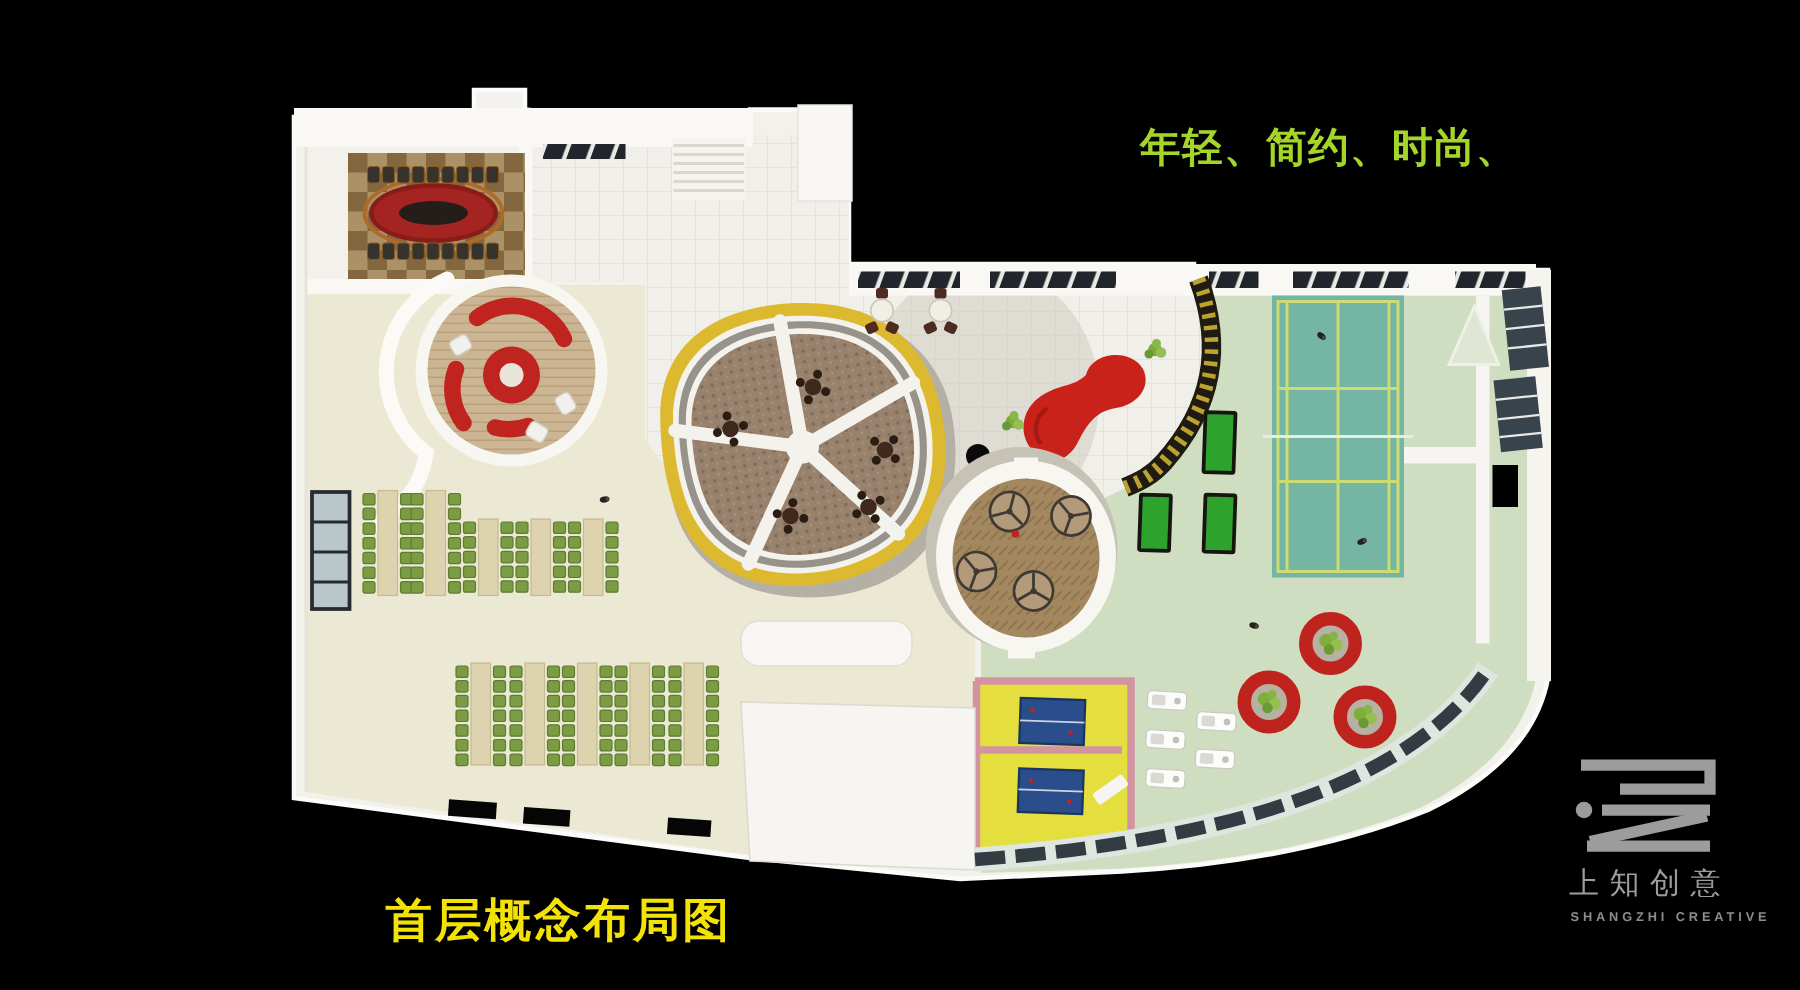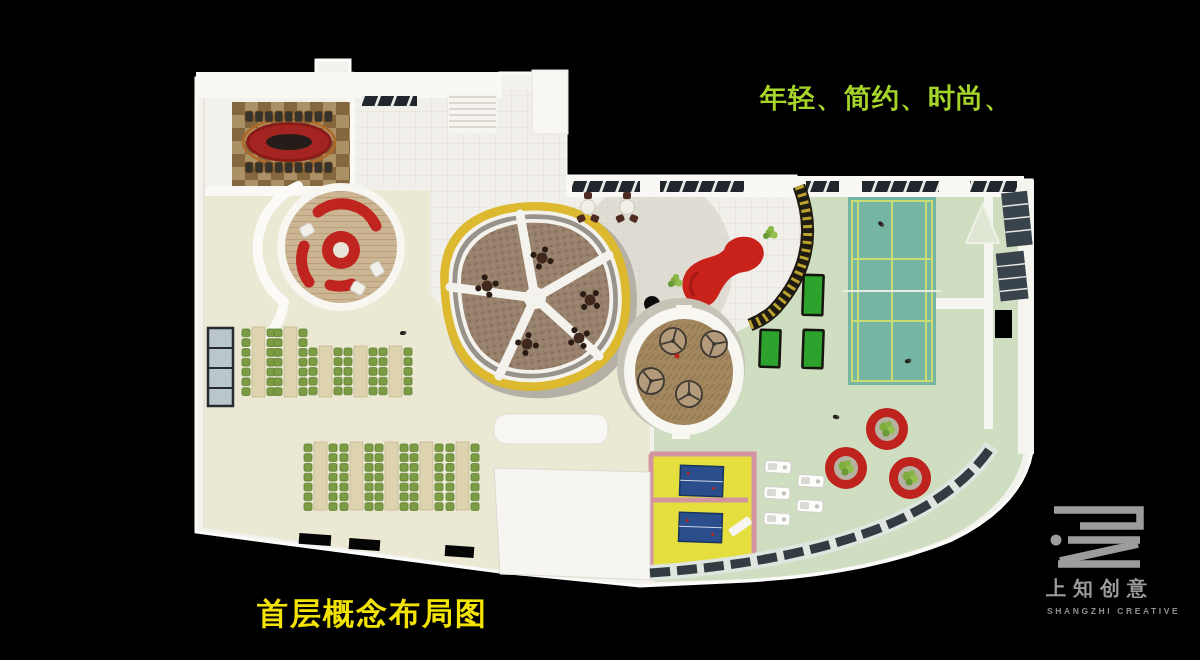--- a/index.html
+++ b/index.html
@@ -7,21 +7,21 @@
          font-family:"Liberation Sans",sans-serif;}
   .plan-svg{position:absolute;left:0;top:0;}
   .cap-tr{position:absolute;left:760px;top:80px;width:420px;
           font-size:27px;font-weight:600;letter-spacing:1px;
           color:var(--caption-green,#a6d529);white-space:nowrap;}
   .cap-bl{position:absolute;left:257px;top:593px;
           font-size:31px;font-weight:700;letter-spacing:2px;
           color:var(--caption-yellow,#f2e205);white-space:nowrap;}
   .logo{position:absolute;left:1038px;top:503px;width:150px;text-align:left;}
   .logo-mark{display:block;margin-left:8px;}
-  .logo-cn{margin-top:6px;margin-left:8px;font-size:20px;font-weight:700;letter-spacing:7px;
+  .logo-cn{margin-top:6px;margin-left:8px;font-size:20px;font-weight:400;letter-spacing:7px;
            color:var(--logo-gray,#9c9c9c);white-space:nowrap;}
   .logo-en{margin-top:4px;margin-left:9px;font-size:8.5px;font-weight:700;letter-spacing:2.6px;
            color:var(--logo-gray-dim,#8d8d8d);white-space:nowrap;}
 </style>
 </head>
 <body>
 
 <div class="slide">
 
 <svg class="plan-svg" width="1200" height="660" viewBox="0 0 1200 660" xmlns="http://www.w3.org/2000/svg">

